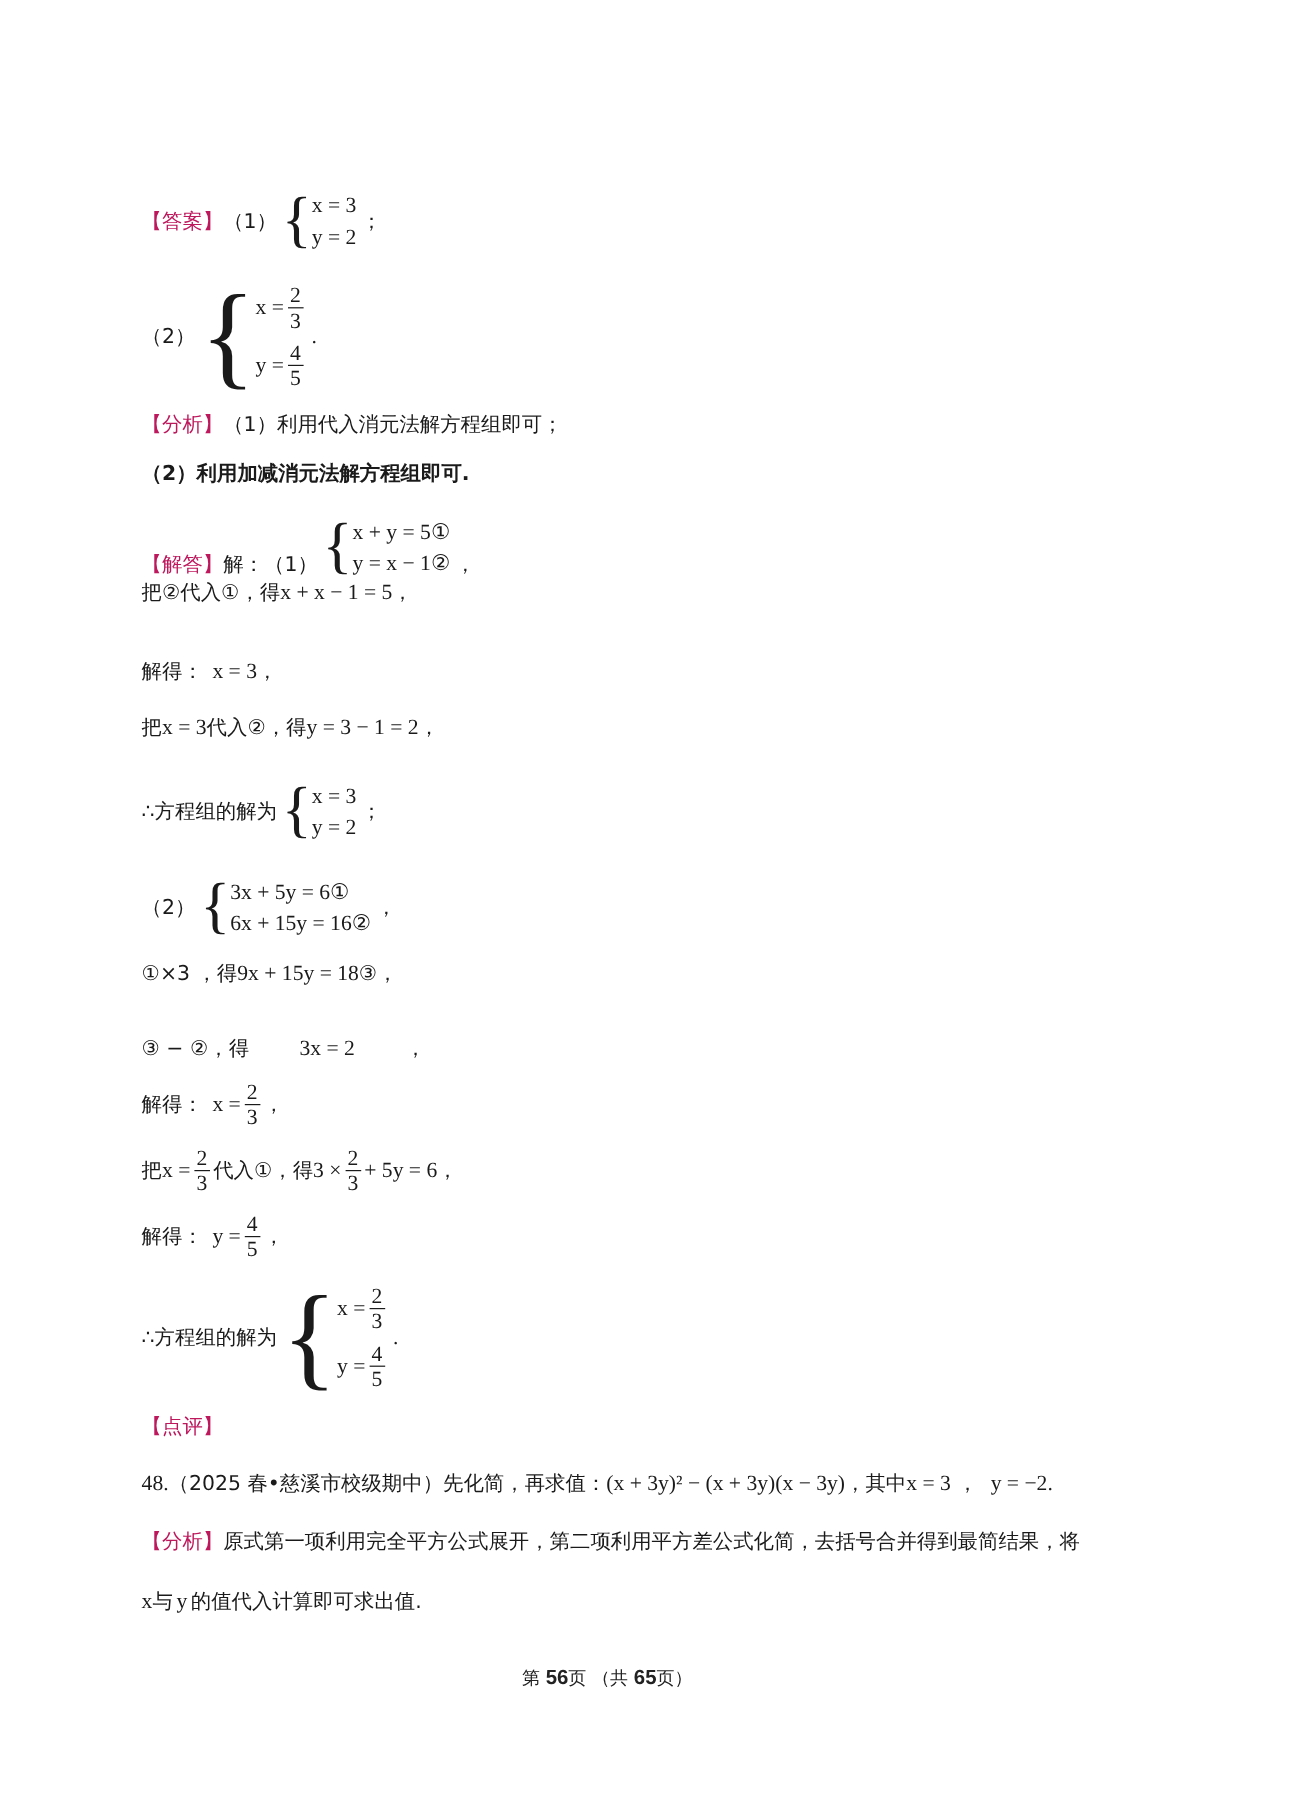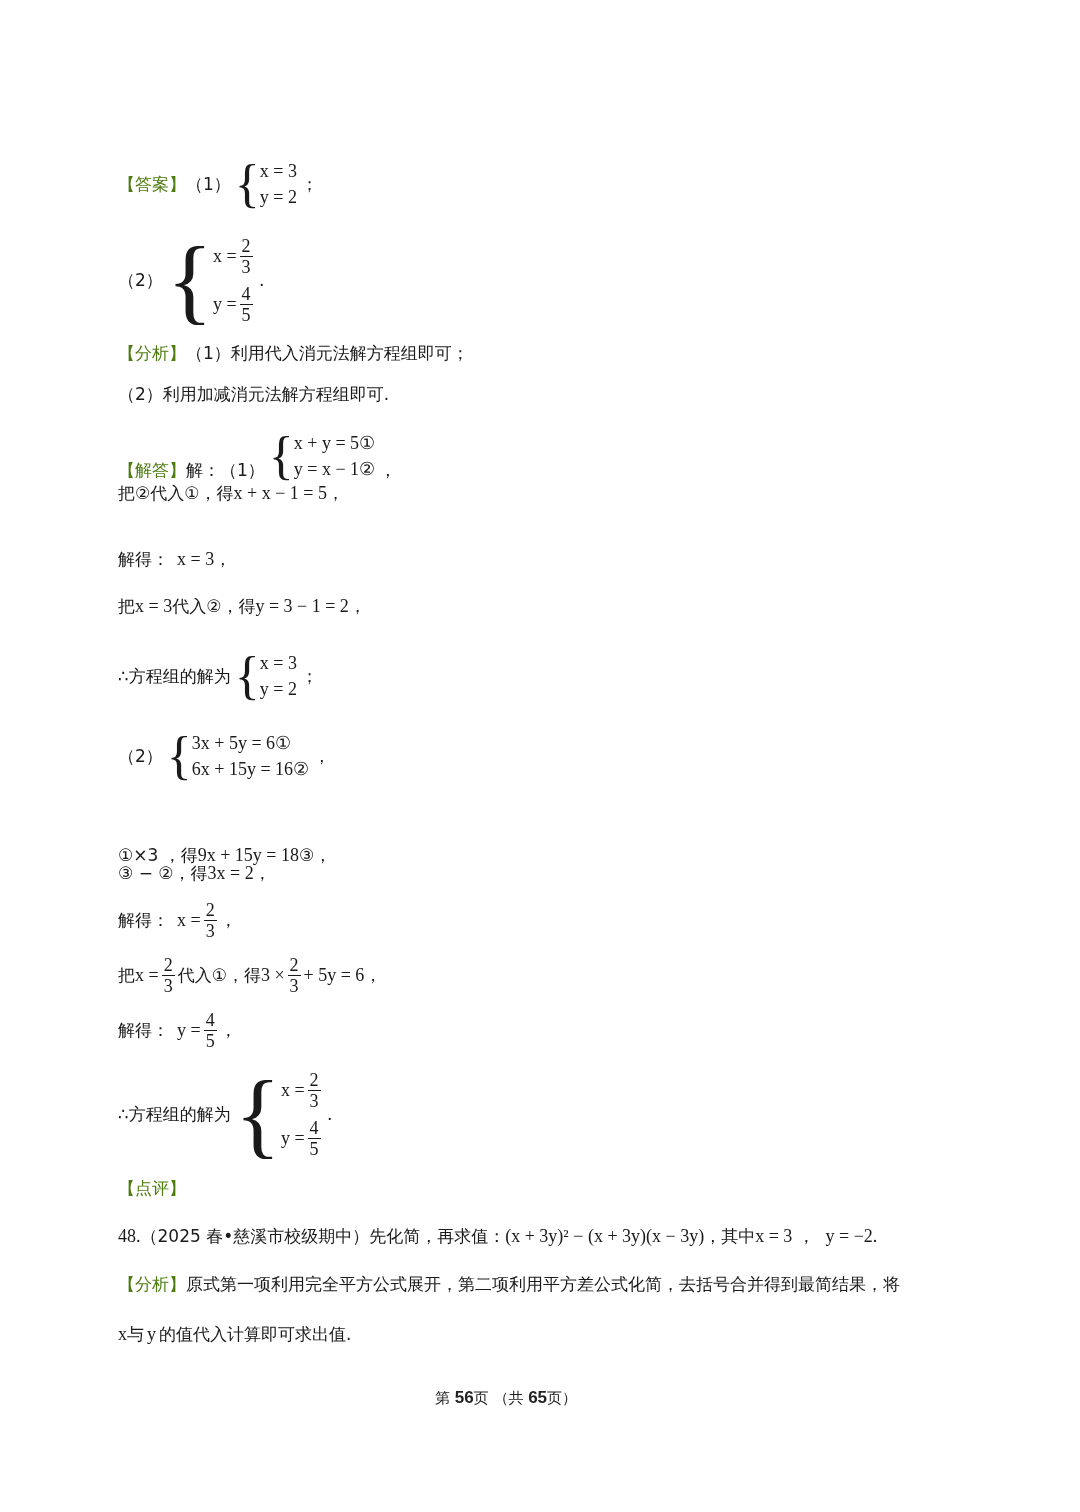--- a/index.html
+++ b/index.html
@@ -2,21 +2,21 @@
 <html><head>
 <meta charset="utf-8">
 <style>
   html, body { margin: 0; padding: 0; background: #ffffff; }
   body {
     width: 1080px; height: 1512px; position: relative; overflow: hidden;
     font-family: "DejaVu Serif", "Liberation Serif", serif;
     color: #1a1a1a; font-size: 17px;
   }
   .line { position: absolute; left: 118px; white-space: nowrap; display: flex; align-items: center; }
-  .tag { color: #4d7c0f; font-family: "DejaVu Sans", "Liberation Sans", sans-serif; }
+  .tag { color: #be185d; font-family: "DejaVu Sans", "Liberation Sans", sans-serif; }
   .cjk { font-family: "DejaVu Sans", "Liberation Sans", sans-serif; }
   .m { font-family: "Liberation Serif", "DejaVu Serif", serif; font-size: 18px; }
   .i { }
   .sys { display: inline-flex; align-items: stretch; margin: 0 4px; }
   .brace { font-family: "Liberation Serif", serif; font-weight: 100; display: flex; align-items: center; transform-origin: center; }
   .rows { display: flex; flex-direction: column; justify-content: space-around; }
   .row { display: flex; align-items: center; height: 26px; font-family: "Liberation Serif", serif; font-size: 18px; }
   .frac { display: inline-flex; flex-direction: column; align-items: center; margin: 0 3px; vertical-align: middle; font-family: "Liberation Serif", serif; font-size: 18px; line-height: 20px; }
   .frac .num { border-bottom: 1px solid #1a1a1a; padding: 0 2px; }
   .frac .den { padding: 0 2px; }
@@ -60,21 +60,21 @@
       </span>
     </span>
   </span>
   <span class="m">.</span>
 </div>
 
 <div class="line cjk" style="top:342px;">
   <span class="tag">【分析】</span>
   <span>（1）利用代入消元法解方程组即可；</span>
 </div>
-<div class="line cjk" style="top:383px;">
+<div class="line cjk" style="top:383px;font-weight:bold;">
   <span>（2）利用加减消元法解方程组即可.</span>
 </div>
 
 <div class="line" style="top:430px;align-items:flex-end;">
   <span class="tag">【解答】</span>
   <span class="cjk">解：（1）</span>
   <span class="sys">
     <span class="brace" style="font-size:52px;line-height:52px;">{</span>
     <span class="rows">
       <span class="row i">x + y = 5①</span>
@@ -121,27 +121,27 @@
   <span class="sys">
     <span class="brace" style="font-size:52px;line-height:52px;">{</span>
     <span class="rows">
       <span class="row">3x + 5y = 6①</span>
       <span class="row">6x + 15y = 16②</span>
     </span>
   </span>
   <span class="cjk">，</span>
 </div>
 
-<div class="line cjk" style="top:844px;">
+<div class="line cjk" style="top:800px;">
   <span>①×3 ，得 </span>
   <span class="m">9x + 15y = 18</span>
   <span> ③，</span>
 </div>
 
-<div class="line cjk" style="top:862px;">
+<div class="line cjk" style="top:862px;gap:42px;">
   <span>③ − ②，得 </span>
   <span class="m">3x = 2</span>
   <span> ，</span>
 </div>
 
 <div class="line cjk" style="top:900px;">
   <span>解得：</span>
   <span class="m i" style="margin-left:8px;">x =</span>
   <span class="frac">
       <span class="num">2</span>

